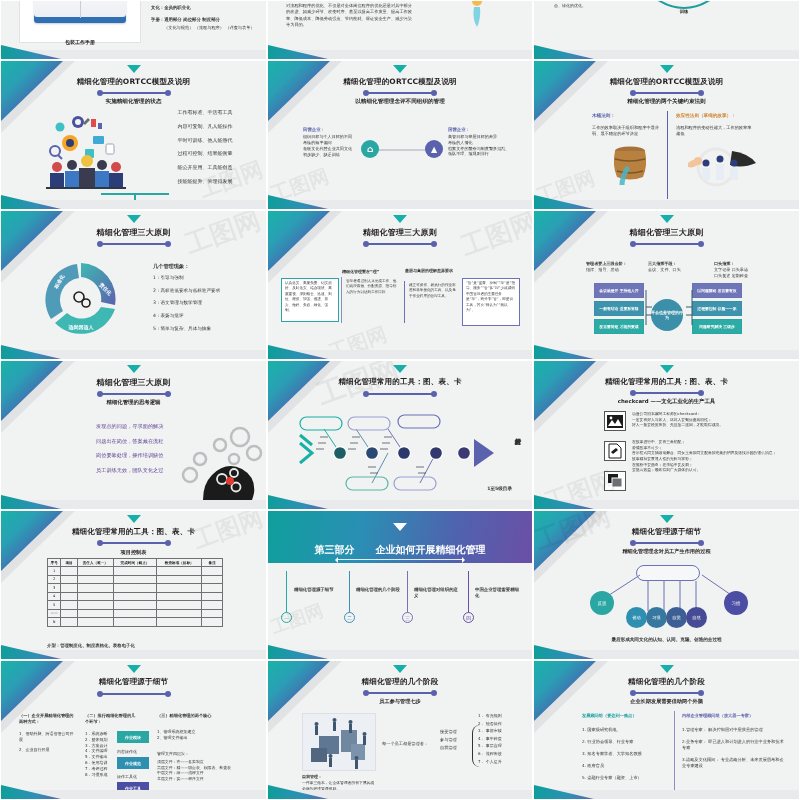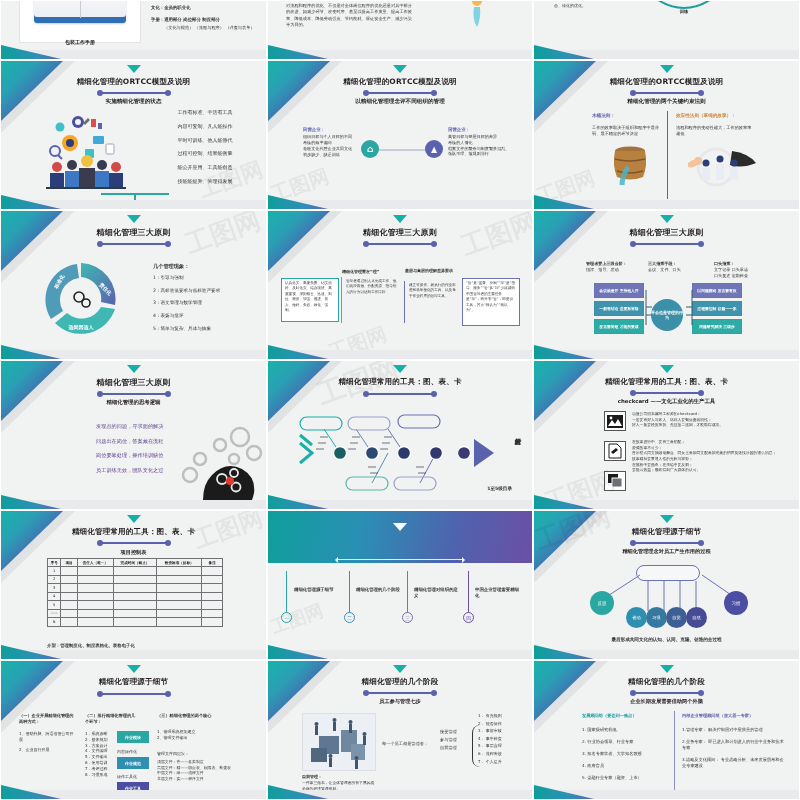--- a/index.html
+++ b/index.html
@@ -585,20 +585,25 @@
       </table>
     <div class="txt" style="left:46px;top:132px;font-size:4.4px;font-weight:bold;">介型：管理制度化、制度表格化、表格电子化</div>
     <div class="wm" style="right:2px;top:2px;font-size:24px;transform:rotate(-20deg);">工图网</div>
     <div class="wedge-bl-strip"></div>
       <div class="wedge-bl"></div>
   </div>
 
   <div class="slide">
     <div class="sec-head"></div>
     <div class="tri" style="top:12px;border-top-color:#ffffff;"></div>
+    <div class="sec-title" style="top:32px;font-size:10px;">
+      <span>第三部分</span>
+      <span style="display:inline-block;width:14px;"></span>
+      <span>企业如何开展精细化管理</span>
+    </div>
     <div class="sec-rule" style="top:48px;width:128px;"></div>
 
     <div class="tl-line" style="left:18px;top:60px;height:44px;background:#2aa7a2;"></div>
     <div class="tl-dot" style="left:13px;top:101px;border-color:#2aa7a2;color:#2aa7a2;">一</div>
     <div class="txt" style="left:26px;top:76px;width:52px;font-size:4.4px;font-weight:bold;">精细化管理源于细节</div>
 
     <div class="tl-line" style="left:81px;top:60px;height:44px;background:#3e8fb8;"></div>
     <div class="tl-dot" style="left:76px;top:101px;border-color:#3e8fb8;color:#3e8fb8;">二</div>
     <div class="txt" style="left:88px;top:76px;width:46px;font-size:4.4px;font-weight:bold;">精细化管理的几个阶段</div>
 

